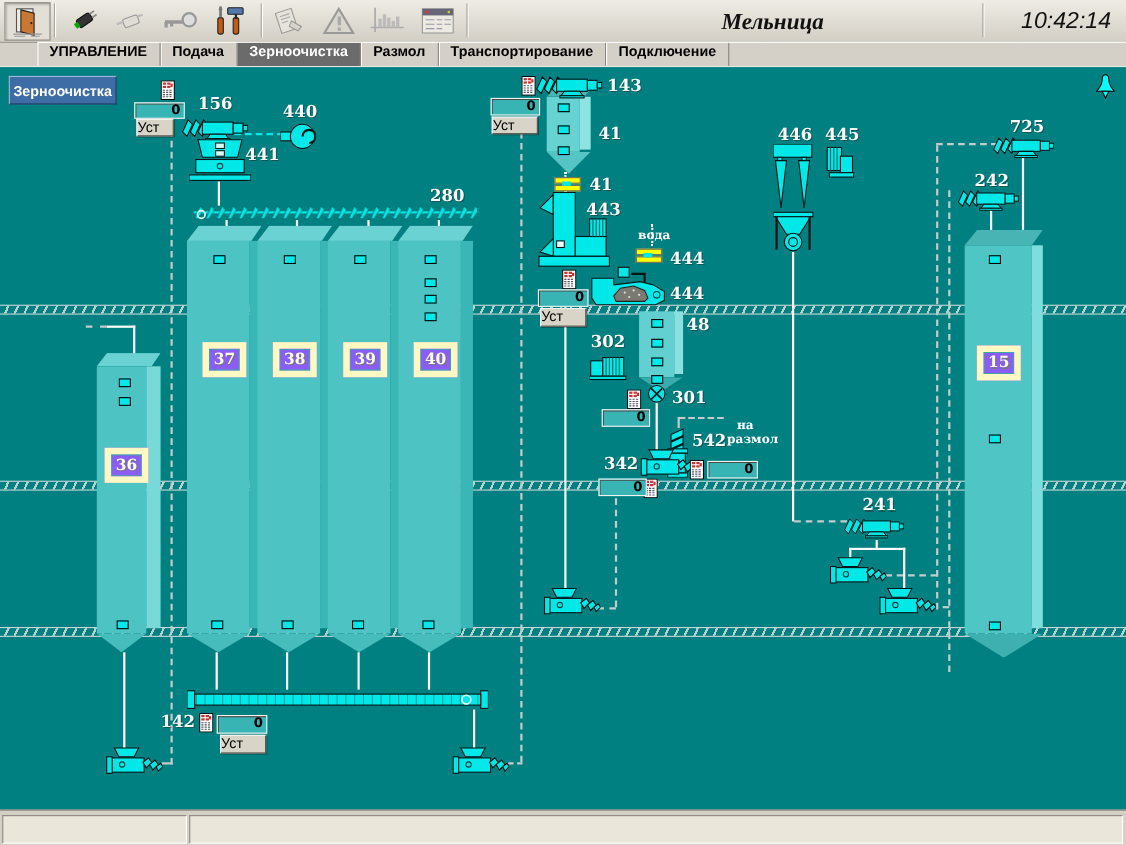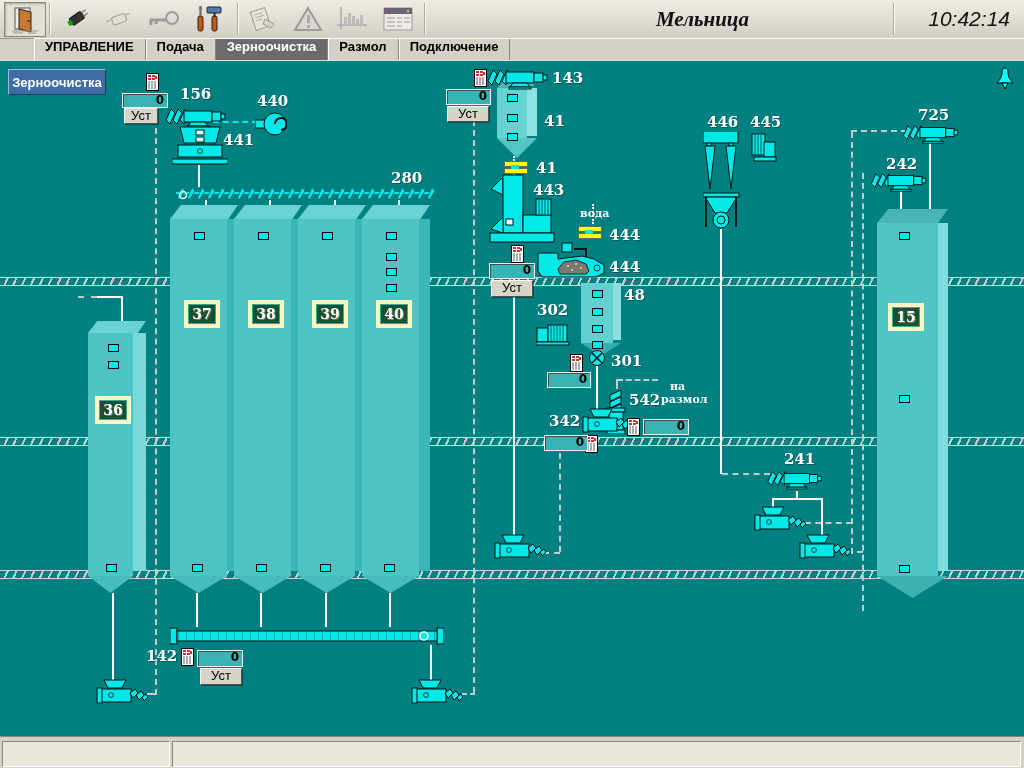--- a/index.html
+++ b/index.html
@@ -35,30 +35,30 @@
   .vline{position:absolute;width:2px;background:#fff;z-index:3;}
   .hline{position:absolute;height:2px;background:#fff;z-index:3;}
   .dashv{position:absolute;width:0;border-left:2px dashed #c2cccc;z-index:2;}
   .dashh{position:absolute;height:0;border-top:2px dashed #c2cccc;z-index:2;}
   .dashc{position:absolute;height:0;border-top:2px dashed #00e8e8;z-index:2;}
   .dotv{position:absolute;width:0;border-left:2px dotted #fff;z-index:3;}
   .lbl{position:absolute;color:#fff;font:bold 15px "DejaVu Serif",serif;
         white-space:nowrap;z-index:7;text-shadow:1px 1px 0 rgba(40,40,40,.45);}
   .slbl{position:absolute;color:#fff;font:bold 11px "DejaVu Serif",serif;
         white-space:nowrap;z-index:7;margin-top:16px;}
-  .binbox{position:absolute;width:28px;height:20px;z-index:6;background:#14532d;
-        border:4px solid #fef9c3;box-shadow:inset 0 0 0 1px #3aa8a8;color:#fff;
+  .binbox{position:absolute;width:28px;height:20px;z-index:6;background:#8b5cf6;
+        border:6px solid #fef9c3;box-shadow:inset 0 0 0 1px #3aa8a8;color:#fff;
         font:bold 14px "DejaVu Serif",serif;display:flex;align-items:center;
-        justify-content:center;text-shadow:1px 1px 0 #777;}
+        justify-content:center;text-shadow:1px 1px 0 #777;margin-top:11px;}
   .vbox{position:absolute;z-index:8;background:#38b4b4;color:#000;
         font:bold 12px "DejaVu Sans",sans-serif;text-align:right;
         border:1px solid #f2f2ee;box-shadow:inset 1px 1px 0 #4a4a4a;
         padding:0 3px;line-height:13px;}
   .ust{position:absolute;z-index:8;background:#d8d4c8;color:#000;
-        font:13px "Liberation Sans",sans-serif;text-align:center;
+        font:13px "Liberation Sans",sans-serif;text-align:left;
         border:1px solid #50504a;border-top-color:#f7f6f2;border-left-color:#f7f6f2;
         box-shadow:1px 1px 0 rgba(0,0,0,.35);line-height:14px;}
   .sensor{position:absolute;width:11px;height:8px;background:#00e8e8;
         border:1px solid #000;z-index:6;box-sizing:border-box;}
   .bfront{position:absolute;z-index:4;}
   .bside{position:absolute;z-index:4;}
   .btop{position:absolute;z-index:4;clip-path:polygon(0 100%,16% 0,100% 0,86% 100%);}
   .btaper{position:absolute;z-index:4;clip-path:polygon(0 0,100% 0,50% 100%);}
   .equip{position:absolute;z-index:5;}
   #hdrbtn{position:absolute;left:8px;top:8px;width:96px;height:24px;z-index:9;
@@ -241,20 +241,21 @@
     <div id="win-title">Мельница</div>
     <div class="tsep" style="left:893px"></div>
     <div id="clock">10:42:14</div>
   </div>
 
   <div class="abs" id="tabbar">
     <div class="tab">УПРАВЛЕНИЕ</div>
     <div class="tab">Подача</div>
     <div class="tab sel">Зерноочистка</div>
     <div class="tab">Размол</div>
+    <div class="tab">Транспортирование</div>
     <div class="tab">Подключение</div>
   </div>
 
   <div class="abs" id="canvas">
 
     <div id="hdrbtn">Зерноочистка</div>
     <svg class="equip" style="left:992px;top:5px" width="26" height="30" viewBox="0 0 26 30">
         <use href="#bellicon"></use>
       </svg>
 

